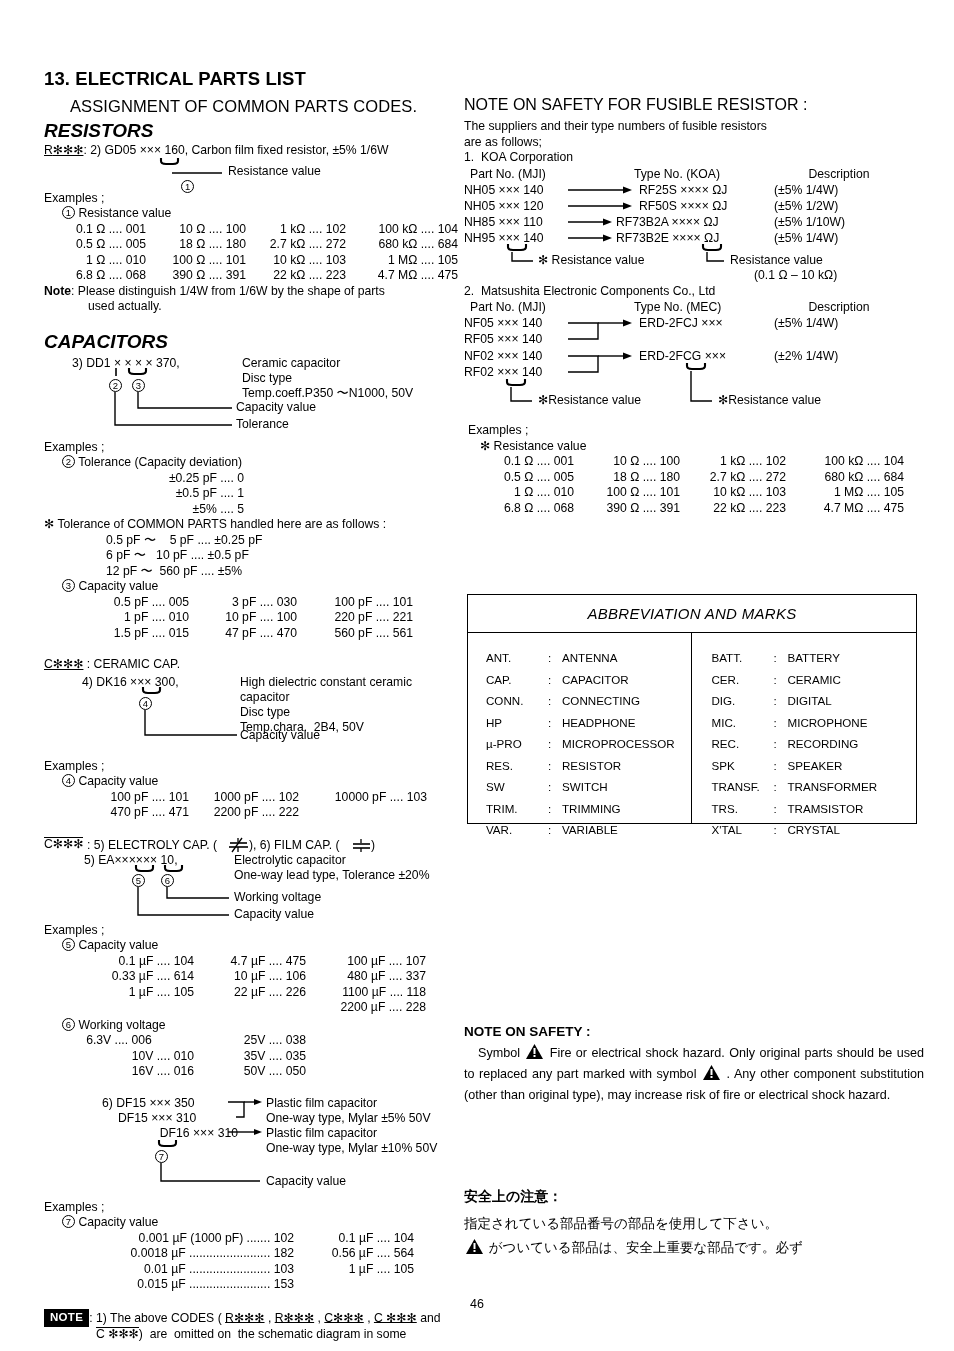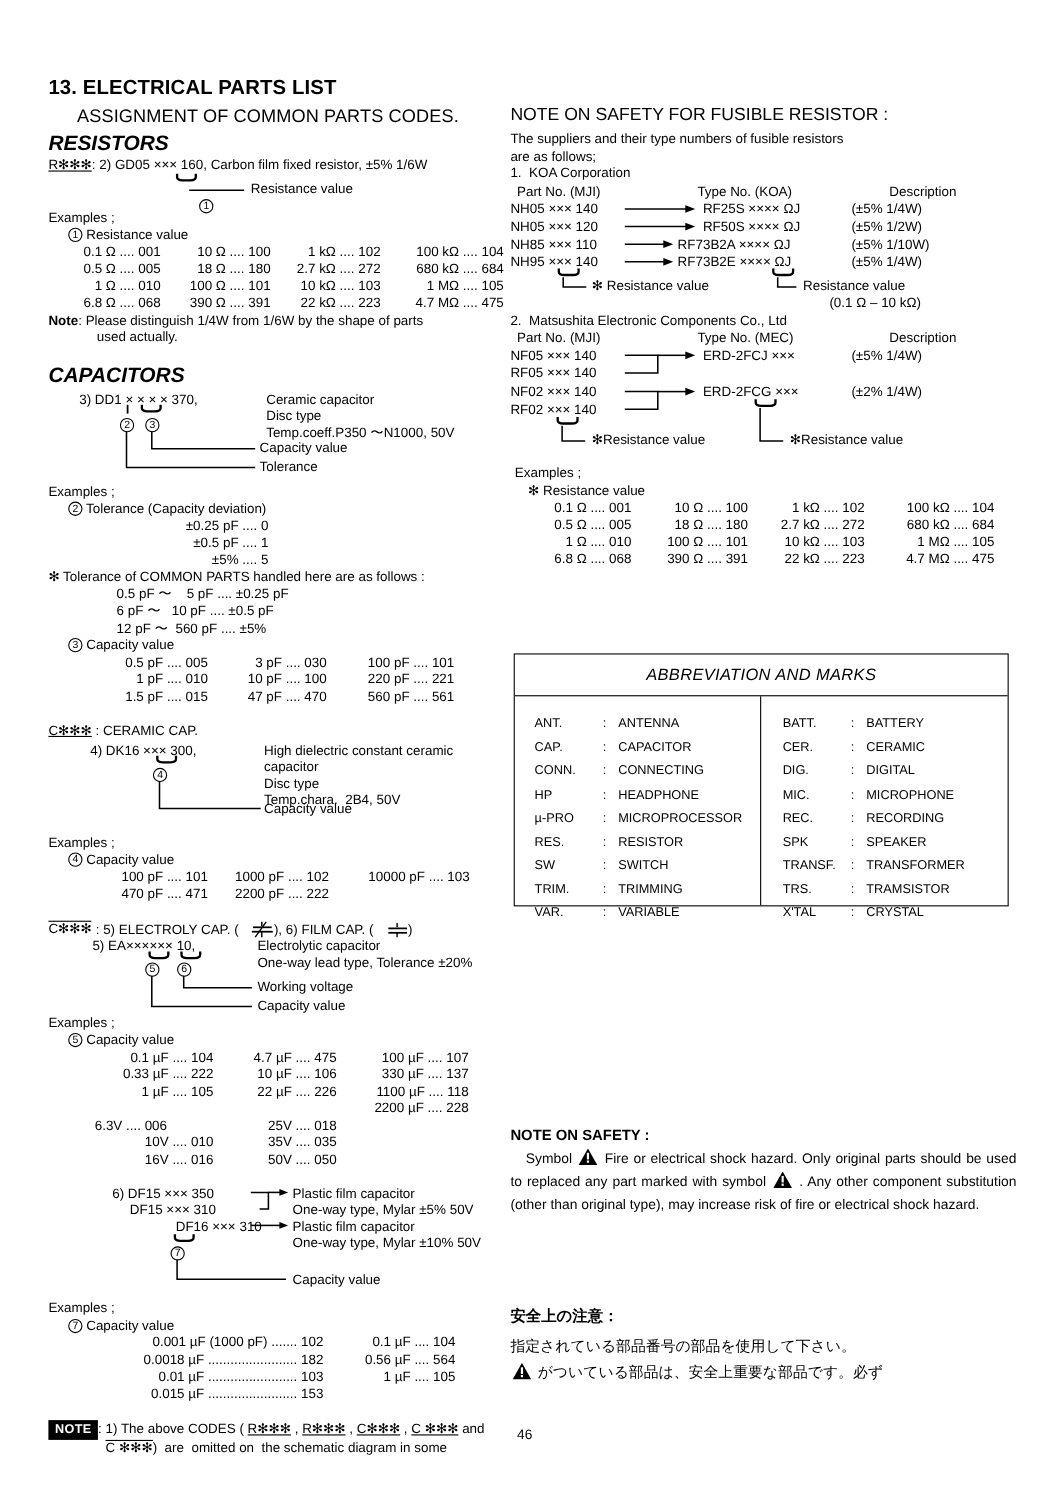--- a/index.html
+++ b/index.html
@@ -276,40 +276,41 @@
 
     <div class="ln">Examples ;</div>
     <div class="ln" style="margin-left:18px"><span class="cir">5</span> <span>Capacity value</span></div>
     <div>
       <div class="row">
         <span style="width:150px;text-align:right">0.1 µF .... 104</span>
         <span style="width:112px;text-align:right">4.7 µF .... 475</span>
         <span style="width:120px;text-align:right">100 µF .... 107</span>
       </div>
       <div class="row">
-        <span style="width:150px;text-align:right">0.33 µF .... 222</span>
+        <span style="width:150px;text-align:right">0.33 µF .... 614</span>
         <span style="width:112px;text-align:right">10 µF .... 106</span>
-        <span style="width:120px;text-align:right">330 µF .... 137</span>
+        <span style="width:120px;text-align:right">480 µF .... 337</span>
       </div>
       <div class="row">
         <span style="width:150px;text-align:right">1 µF .... 105</span>
         <span style="width:112px;text-align:right">22 µF .... 226</span>
         <span style="width:120px;text-align:right">1100 µF .... 118</span>
       </div>
       <div class="row">
         <span style="width:150px;text-align:right"></span>
         <span style="width:112px;text-align:right"></span>
         <span style="width:120px;text-align:right">2200 µF .... 228</span>
       </div>
     </div>
 
+    <div class="ln" style="margin-left:18px;margin-top:2px"><span class="cir">6</span> <span>Working voltage</span></div>
     <div>
       <div class="row">
         <span style="width:150px;text-align:center">6.3V .... 006</span>
-        <span style="width:112px;text-align:right">25V .... 018</span>
+        <span style="width:112px;text-align:right">25V .... 038</span>
       </div>
       <div class="row">
         <span style="width:150px;text-align:right">10V .... 010</span>
         <span style="width:112px;text-align:right">35V .... 035</span>
       </div>
       <div class="row">
         <span style="width:150px;text-align:right">16V .... 016</span>
         <span style="width:112px;text-align:right">50V .... 050</span>
       </div>
     </div>

